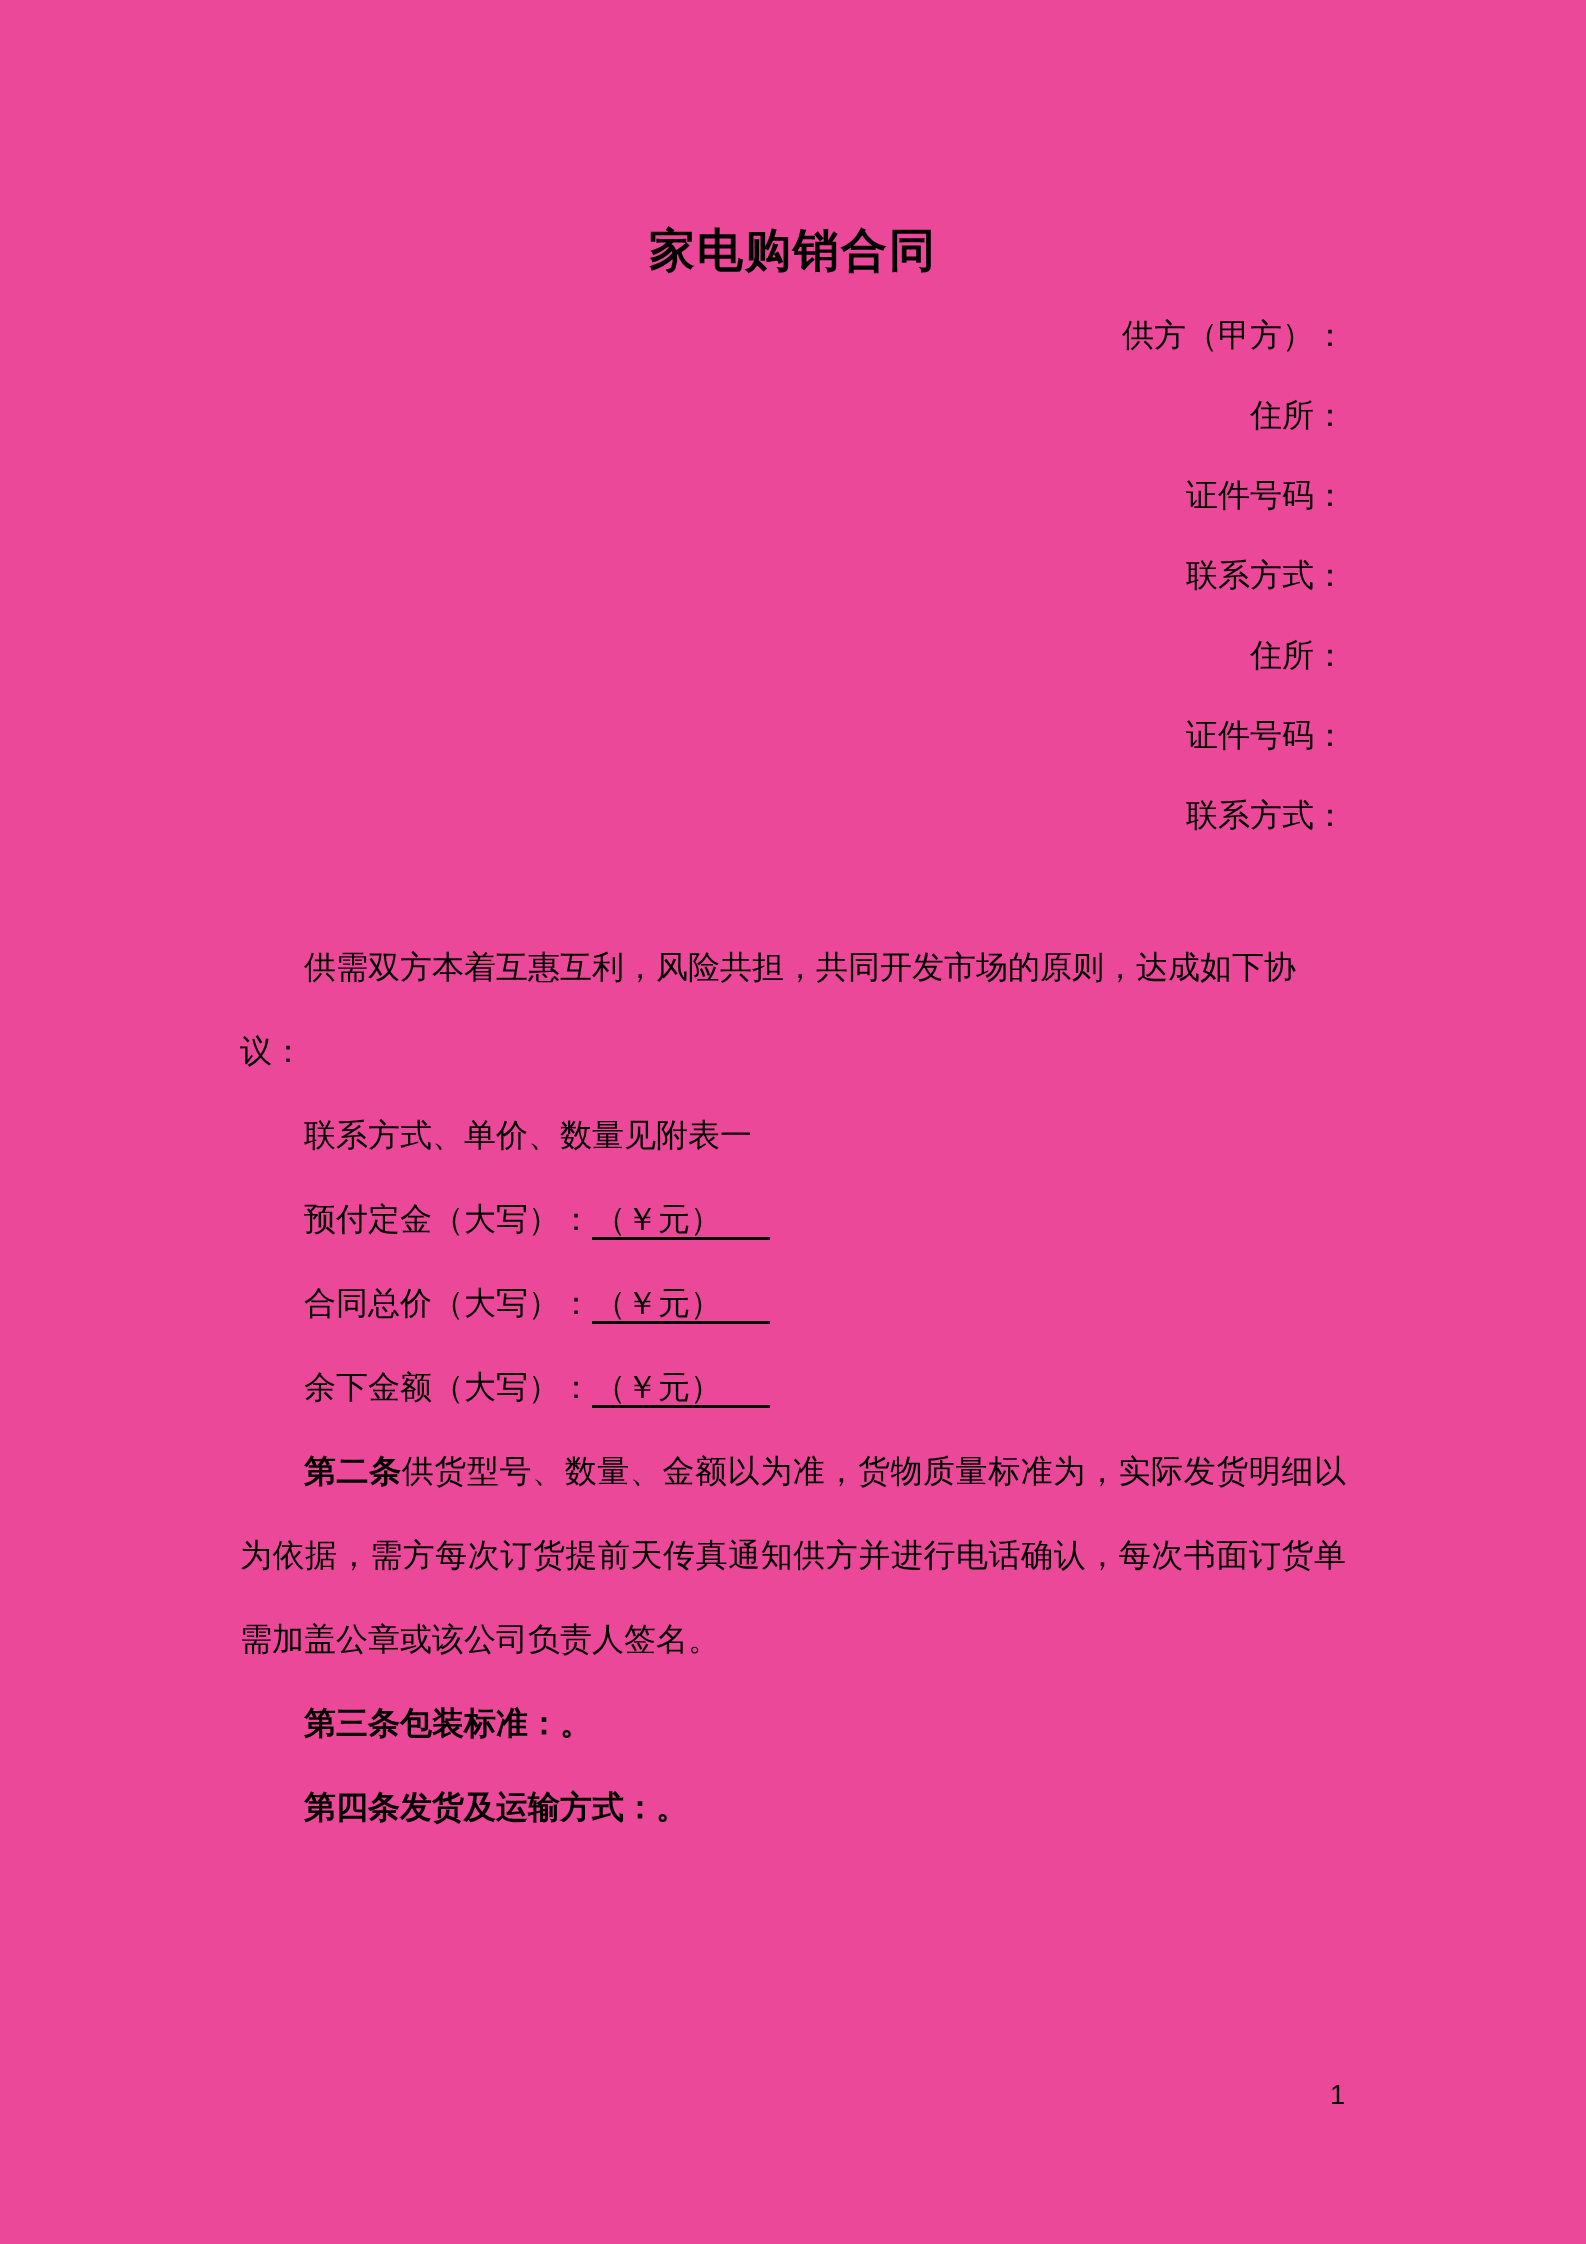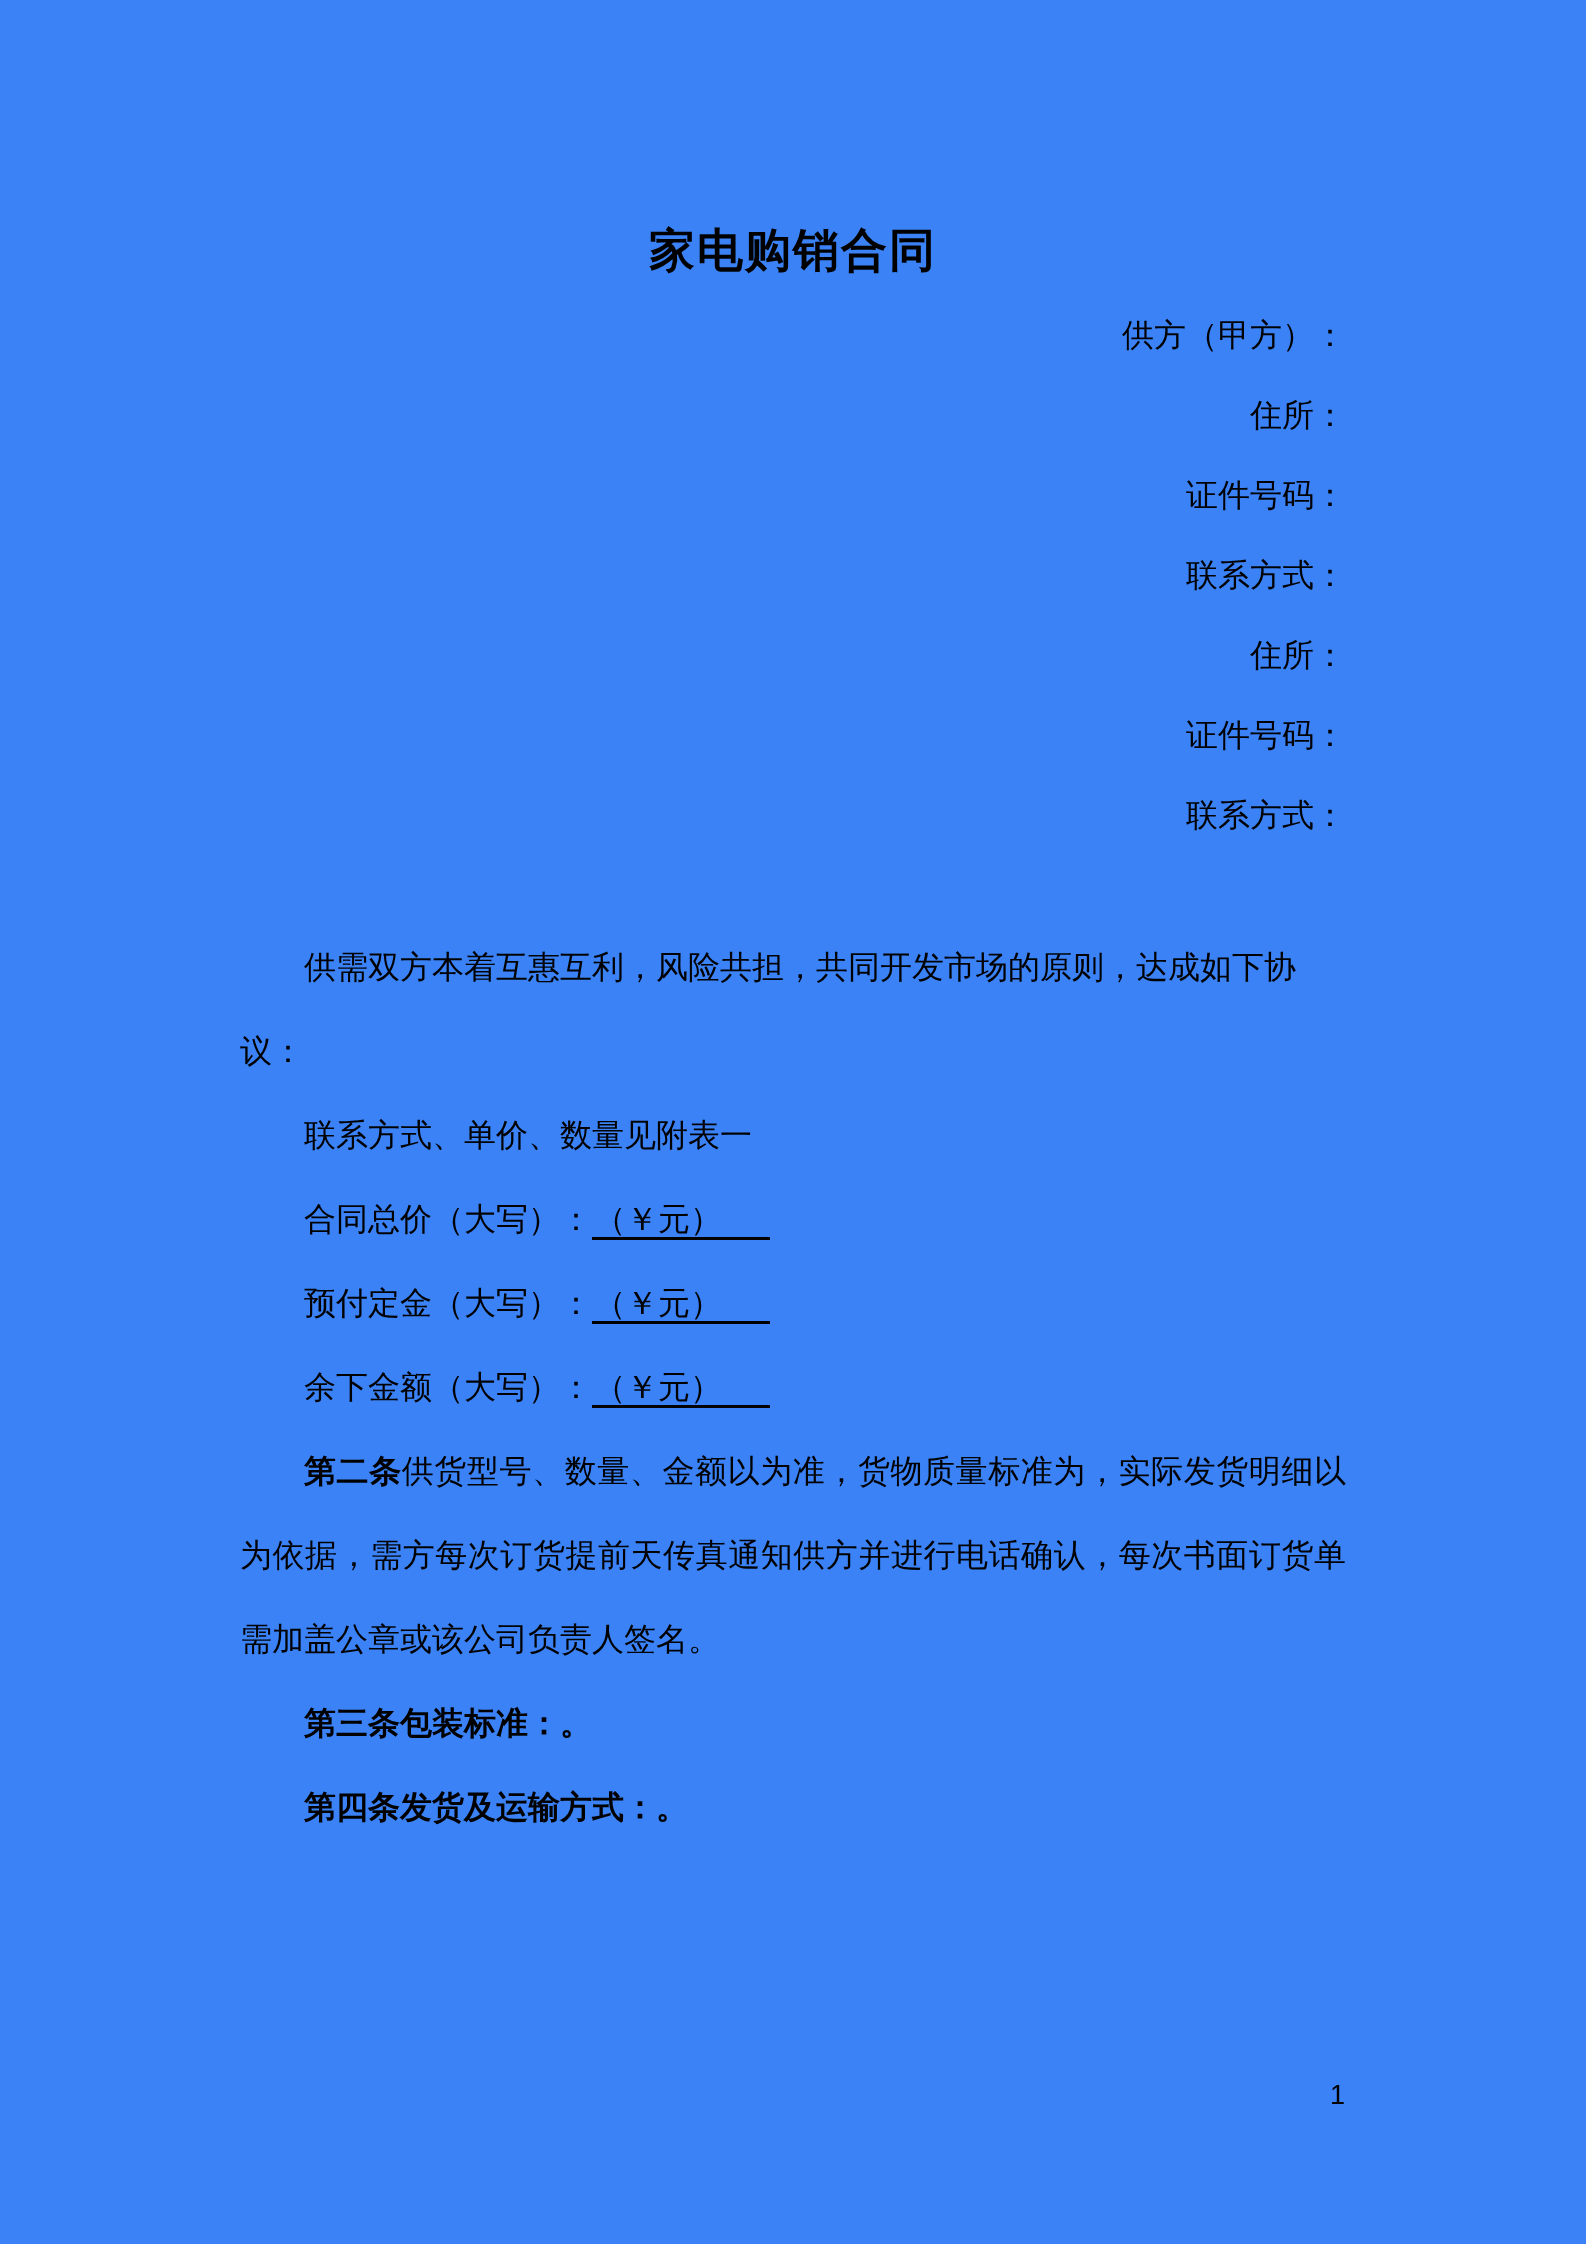--- a/index.html
+++ b/index.html
@@ -1,21 +1,21 @@
 <!DOCTYPE html>
 <html><head>
 <meta charset="utf-8">
 <style>
   html,body { margin:0; padding:0; background:#7a7a7a; }
   .page {
     position: relative;
     width: 1586px;
     height: 2244px;
     margin: 0 auto;
-    background: #3b82f6;
+    background: #ec4899;
     box-sizing: border-box;
     padding: 205px 240px 0 240px;
     font-family: "Liberation Sans", sans-serif;
     color: #000000;
     font-size: 32px;
   }
   .title {
     margin: 0;
     text-align: center;
     font-size: 46px;
@@ -71,23 +71,23 @@
   <p class="party-line">证件号码：</p>
   <p class="party-line">联系方式：</p>
 
   <div class="content">
 
     <p>供需双方本着互惠互利，风险共担，共同开发市场的原则，达成如下协议：</p>
 
 
     <p>联系方式、单价、数量见附表一</p>
 
+    <p><span>预付定金（大写）：</span><span class="blank-underline">（￥元）</span></p>
+
     <p><span>合同总价（大写）：</span><span class="blank-underline">（￥元）</span></p>
-
-    <p><span>预付定金（大写）：</span><span class="blank-underline">（￥元）</span></p>
 
     <p><span>余下金额（大写）：</span><span class="blank-underline">（￥元）</span></p>
 
     <p class="justify"><span class="bold">第二条</span><span>供货型号、数量、金额以为准，货物质量标准为，实际发货明细以为依据，需方每次订货提前天传真通知供方并进行电话确认，每次书面订货单需加盖公章或该公司负责人签名。</span></p>
 
     <p class="bold"><span>第三条</span><span>包装标准：。</span></p>
 
     <p class="bold"><span>第四条</span><span>发货及运输方式：。</span></p>
 
   </div>

